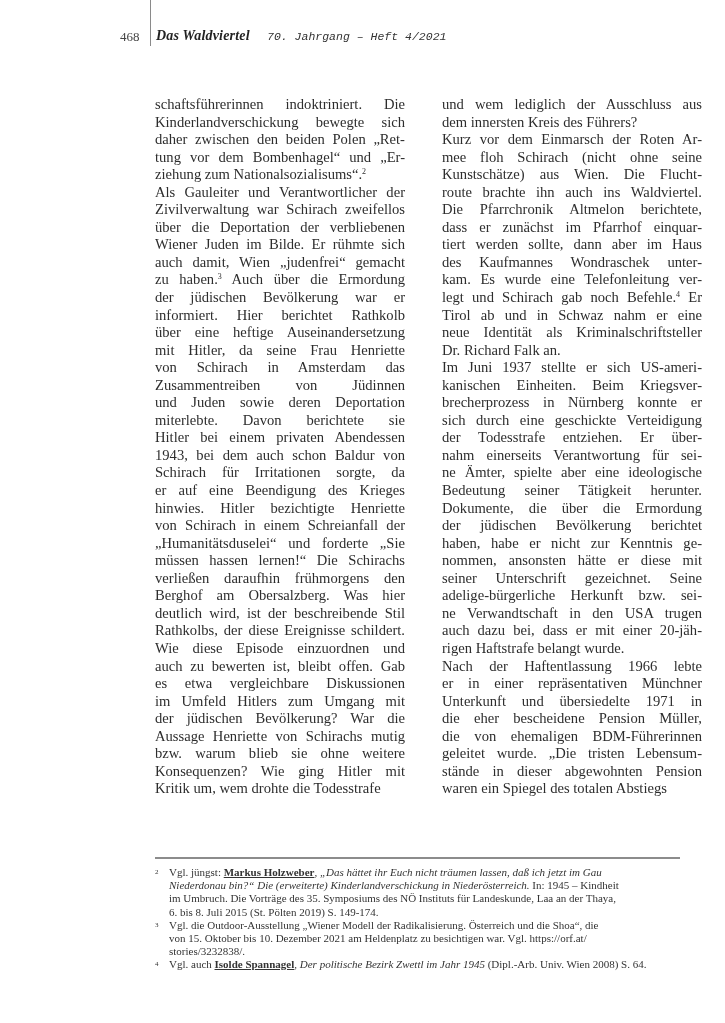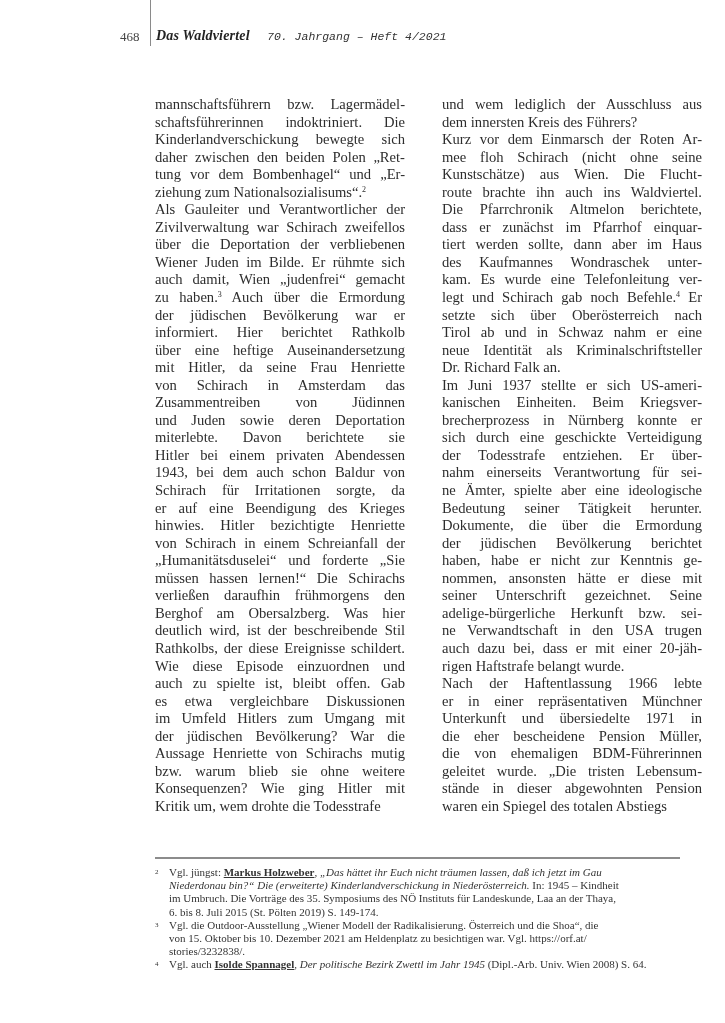--- a/index.html
+++ b/index.html
@@ -35,21 +35,20 @@
 </head>
 <body>
 
 <div class="page">
   <div class="header-rule"></div>
   <div class="page-number">468</div>
   <div class="journal-title">Das Waldviertel</div>
   <div class="issue-info">70. Jahrgang – Heft 4/2021</div>
 
   <div class="column col-left" id="col-left">
-      <span class="line"><span>mannschaftsführern bzw. Lagermädel-</span></span>
       <span class="line"><span>schaftsführerinnen indoktriniert. Die</span></span>
       <span class="line"><span>Kinderlandverschickung bewegte sich</span></span>
       <span class="line"><span>daher zwischen den beiden Polen „Ret-</span></span>
       <span class="line"><span>tung vor dem Bombenhagel“ und „Er-</span></span>
       <span class="line last"><span>ziehung zum Nationalsozialisums“.</span><sup>2</sup></span>
       <span class="line"><span>Als Gauleiter und Verantwortlicher der</span></span>
       <span class="line"><span>Zivilverwaltung war Schirach zweifellos</span></span>
       <span class="line"><span>über die Deportation der verbliebenen</span></span>
       <span class="line"><span>Wiener Juden im Bilde. Er rühmte sich</span></span>
       <span class="line"><span>auch damit, Wien „judenfrei“ gemacht</span></span>
@@ -68,21 +67,21 @@
       <span class="line"><span>er auf eine Beendigung des Krieges</span></span>
       <span class="line"><span>hinwies. Hitler bezichtigte Henriette</span></span>
       <span class="line"><span>von Schirach in einem Schreianfall der</span></span>
       <span class="line"><span>„Humanitätsduselei“ und forderte „Sie</span></span>
       <span class="line"><span>müssen hassen lernen!“ Die Schirachs</span></span>
       <span class="line"><span>verließen daraufhin frühmorgens den</span></span>
       <span class="line"><span>Berghof am Obersalzberg. Was hier</span></span>
       <span class="line"><span>deutlich wird, ist der beschreibende Stil</span></span>
       <span class="line"><span>Rathkolbs, der diese Ereignisse schildert.</span></span>
       <span class="line"><span>Wie diese Episode einzuordnen und</span></span>
-      <span class="line"><span>auch zu spielte ist, bleibt offen. Gab</span></span>
+      <span class="line"><span>auch zu bewerten ist, bleibt offen. Gab</span></span>
       <span class="line"><span>es etwa vergleichbare Diskussionen</span></span>
       <span class="line"><span>im Umfeld Hitlers zum Umgang mit</span></span>
       <span class="line"><span>der jüdischen Bevölkerung? War die</span></span>
       <span class="line"><span>Aussage Henriette von Schirachs mutig</span></span>
       <span class="line"><span>bzw. warum blieb sie ohne weitere</span></span>
       <span class="line"><span>Konsequenzen? Wie ging Hitler mit</span></span>
       <span class="line last"><span>Kritik um, wem drohte die Todesstrafe</span></span>
     </div>
   <div class="column col-right" id="col-right">
       <span class="line"><span>und wem lediglich der Ausschluss aus</span></span>
@@ -90,21 +89,20 @@
       <span class="line"><span>Kurz vor dem Einmarsch der Roten Ar-</span></span>
       <span class="line"><span>mee floh Schirach (nicht ohne seine</span></span>
       <span class="line"><span>Kunstschätze) aus Wien. Die Flucht-</span></span>
       <span class="line"><span>route brachte ihn auch ins Waldviertel.</span></span>
       <span class="line"><span>Die Pfarrchronik Altmelon berichtete,</span></span>
       <span class="line"><span>dass er zunächst im Pfarrhof einquar-</span></span>
       <span class="line"><span>tiert werden sollte, dann aber im Haus</span></span>
       <span class="line"><span>des Kaufmannes Wondraschek unter-</span></span>
       <span class="line"><span>kam. Es wurde eine Telefonleitung ver-</span></span>
       <span class="line"><span>legt und Schirach gab noch Befehle.</span><sup>4</sup><span> Er</span></span>
-      <span class="line"><span>setzte sich über Oberösterreich nach</span></span>
       <span class="line"><span>Tirol ab und in Schwaz nahm er eine</span></span>
       <span class="line"><span>neue Identität als Kriminalschriftsteller</span></span>
       <span class="line last"><span>Dr. Richard Falk an.</span></span>
       <span class="line"><span>Im Juni 1937 stellte er sich US-ameri-</span></span>
       <span class="line"><span>kanischen Einheiten. Beim Kriegsver-</span></span>
       <span class="line"><span>brecherprozess in Nürnberg konnte er</span></span>
       <span class="line"><span>sich durch eine geschickte Verteidigung</span></span>
       <span class="line"><span>der Todesstrafe entziehen. Er über-</span></span>
       <span class="line"><span>nahm einerseits Verantwortung für sei-</span></span>
       <span class="line"><span>ne Ämter, spielte aber eine ideologische</span></span>

